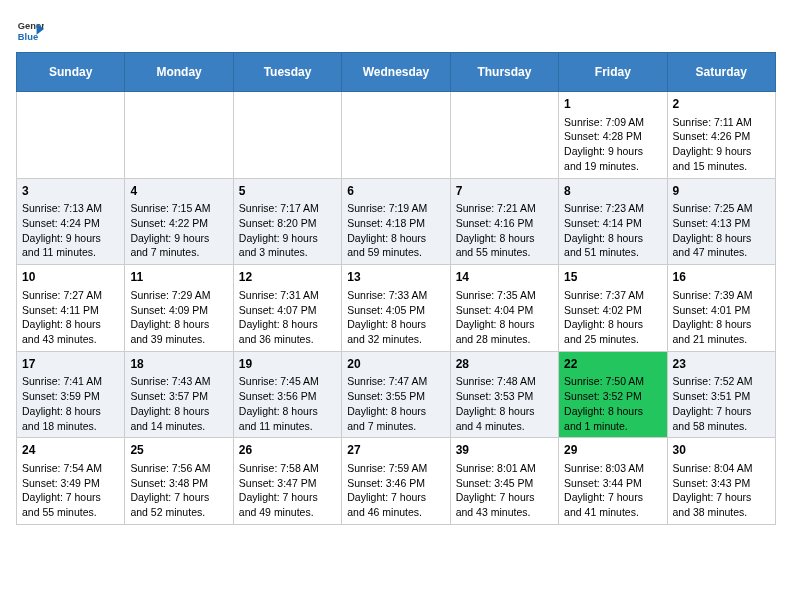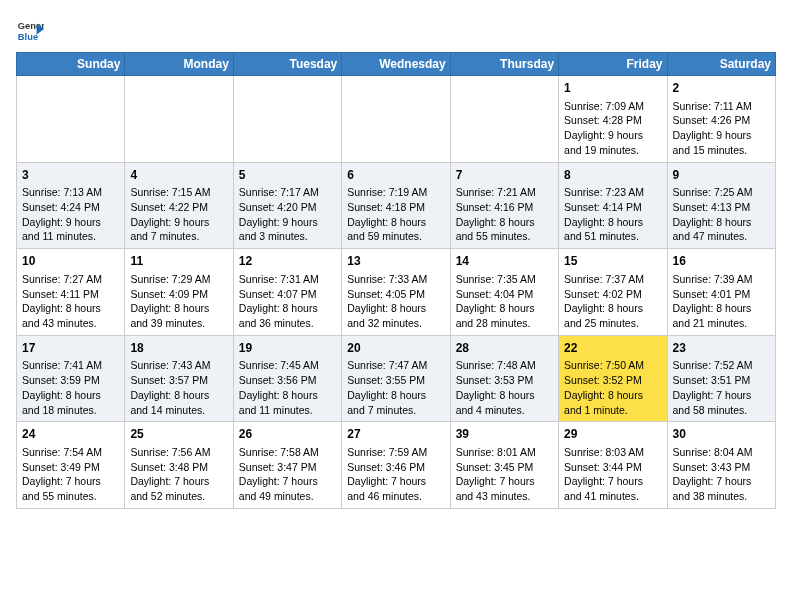--- a/index.html
+++ b/index.html
@@ -39,22 +39,22 @@
     }
     .calendar {
       width: 100%;
       border-collapse: collapse;
       border: 1px solid #ccc;
     }
     .calendar th {
       background: #3a7fc1;
       color: #fff;
       font-size: 12px;
-      padding: 4px 4px;
-      text-align: right;
+      padding: 12px 4px;
+      text-align: center;
       border: 1px solid #2e6da4;
       font-weight: bold;
     }
     .calendar td {
       width: 14.28%;
       vertical-align: top;
       padding: 4px 5px;
       border: 1px solid #ccc;
       font-size: 10.5px;
       line-height: 1.4;
@@ -139,21 +139,21 @@
         </td>
         <td style="background-color: rgb(238, 242, 247);">
           <span class="day-number">4</span>
           <div>Sunrise: 7:15 AM</div>
           <div>Sunset: 4:22 PM</div>
           <div>Daylight: 9 hours and 7 minutes.</div>
         </td>
         <td style="background-color: rgb(238, 242, 247);">
           <span class="day-number">5</span>
           <div>Sunrise: 7:17 AM</div>
-          <div>Sunset: 4:20 PM</div>
+          <div>Sunset: 8:20 PM</div>
           <div>Daylight: 9 hours and 3 minutes.</div>
         </td>
         <td style="background-color: rgb(238, 242, 247);">
           <span class="day-number">6</span>
           <div>Sunrise: 7:19 AM</div>
           <div>Sunset: 4:18 PM</div>
           <div>Daylight: 8 hours and 59 minutes.</div>
         </td>
         <td style="background-color: rgb(238, 242, 247);">
           <span class="day-number">7</span>
@@ -242,21 +242,21 @@
           <div>Sunrise: 7:47 AM</div>
           <div>Sunset: 3:55 PM</div>
           <div>Daylight: 8 hours and 7 minutes.</div>
         </td>
         <td style="background-color: rgb(238, 242, 247);">
           <span class="day-number">28</span>
           <div>Sunrise: 7:48 AM</div>
           <div>Sunset: 3:53 PM</div>
           <div>Daylight: 8 hours and 4 minutes.</div>
         </td>
-        <td style="background-color: #fde047;">
+        <td style="background-color: #22c55e;">
           <span class="day-number">22</span>
           <div>Sunrise: 7:50 AM</div>
           <div>Sunset: 3:52 PM</div>
           <div>Daylight: 8 hours and 1 minute.</div>
         </td>
         <td style="background-color: rgb(238, 242, 247);">
           <span class="day-number">23</span>
           <div>Sunrise: 7:52 AM</div>
           <div>Sunset: 3:51 PM</div>
           <div>Daylight: 7 hours and 58 minutes.</div>

